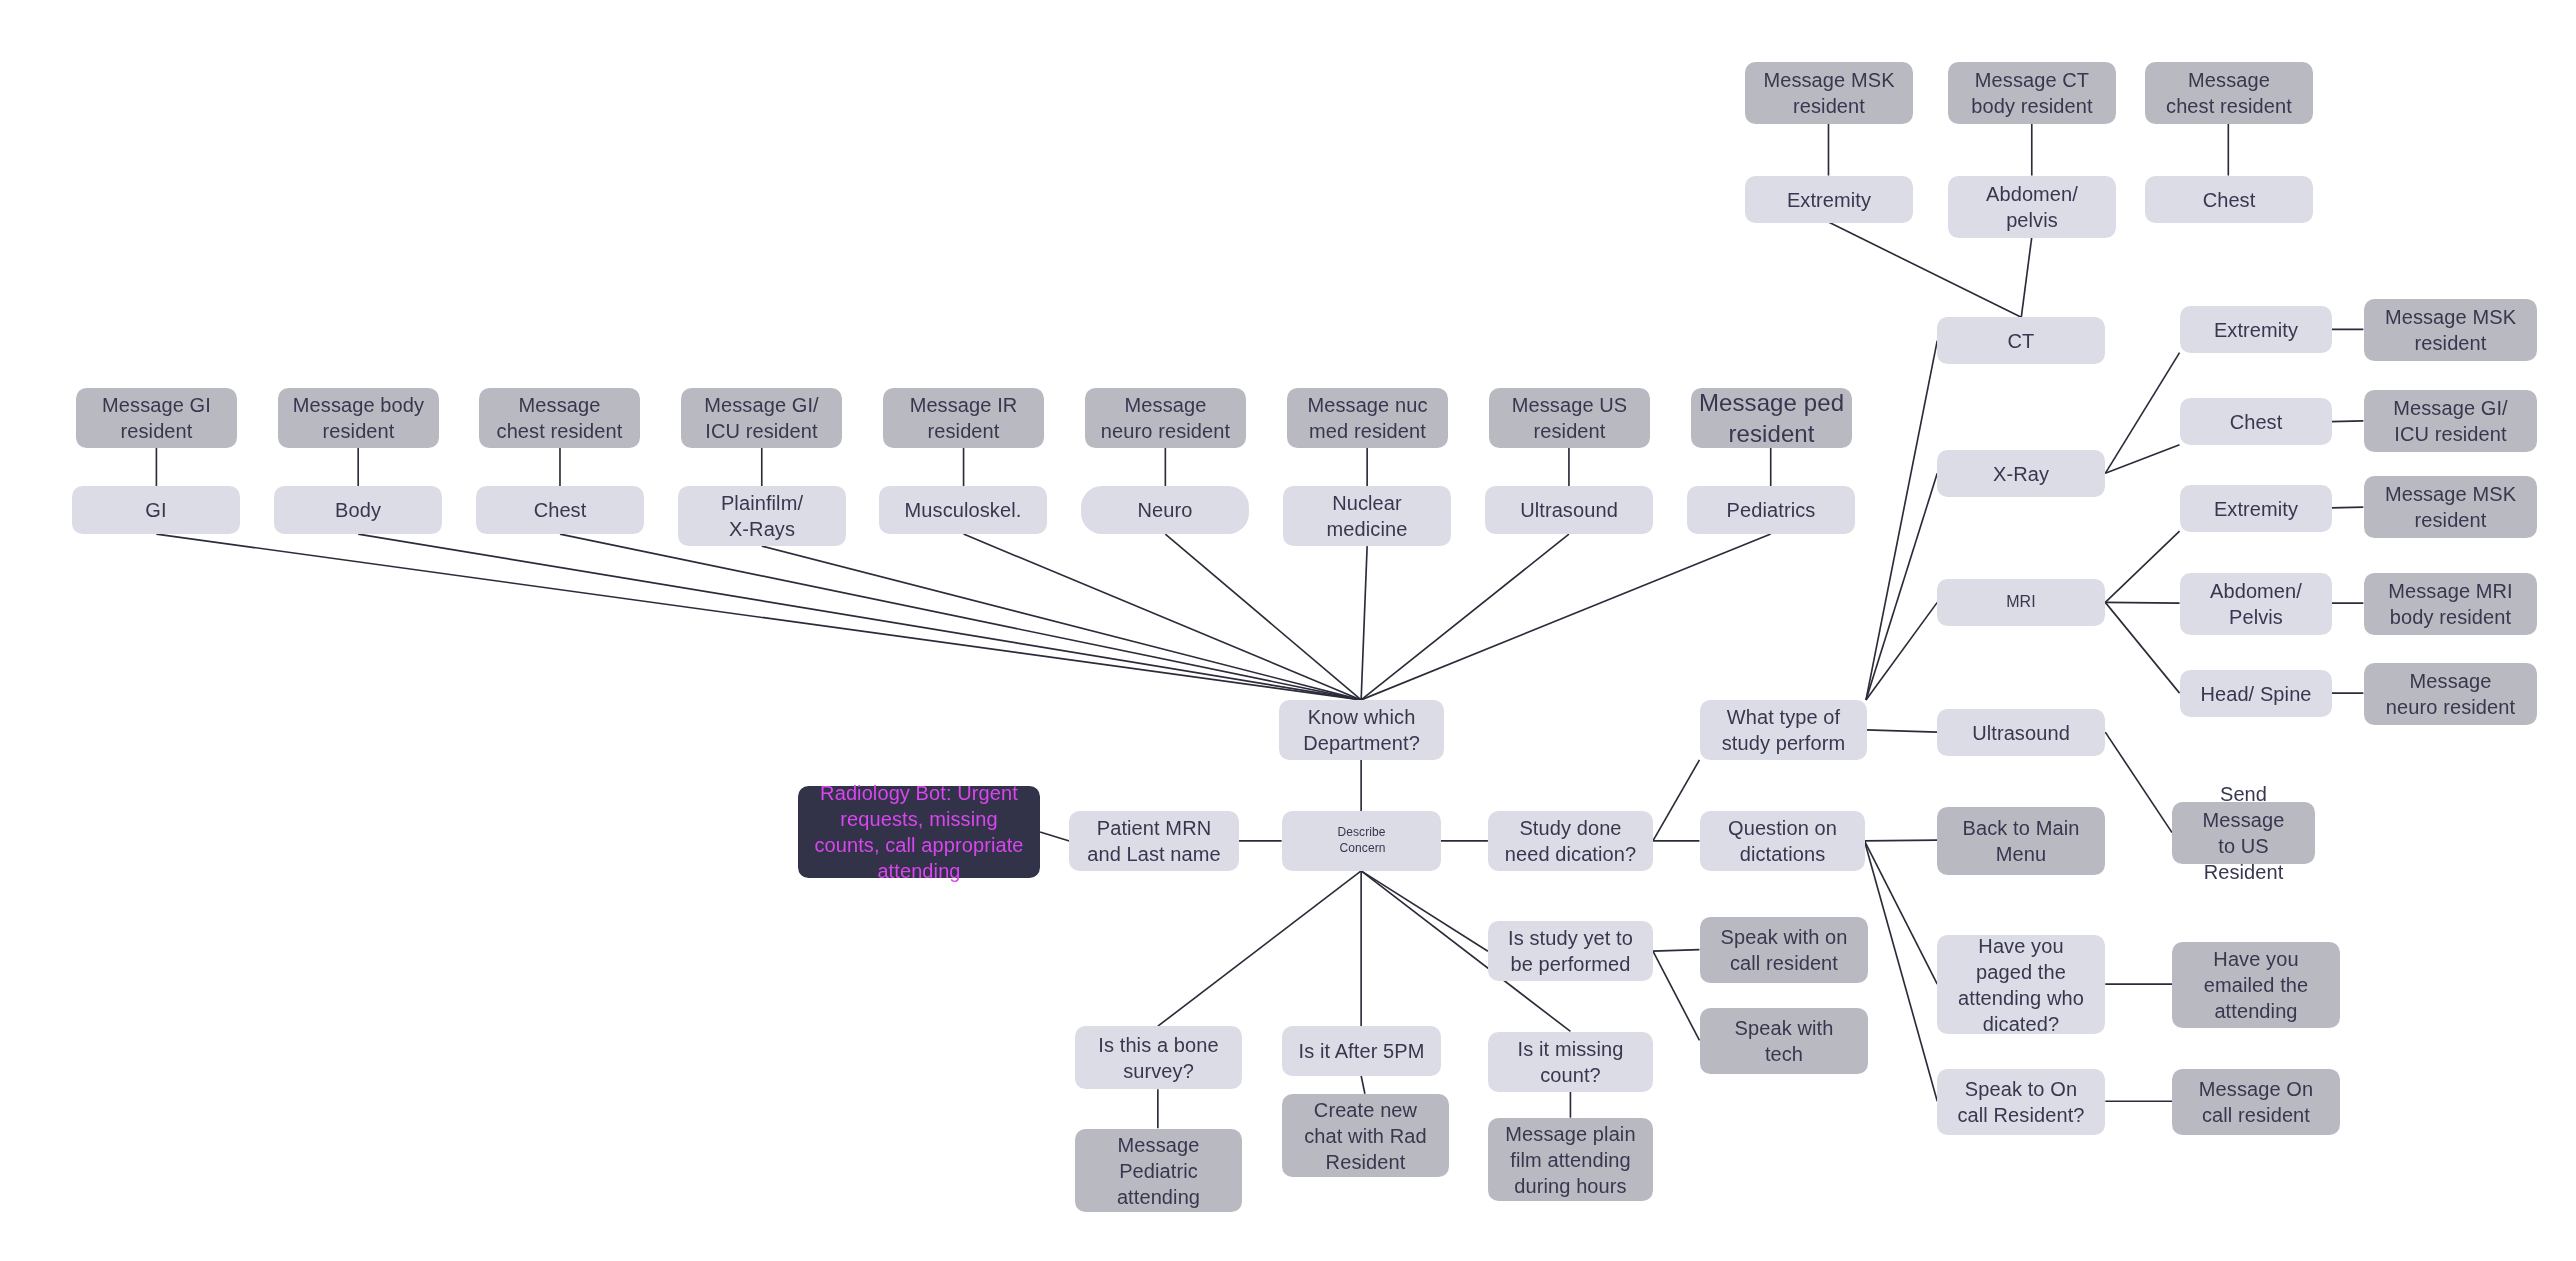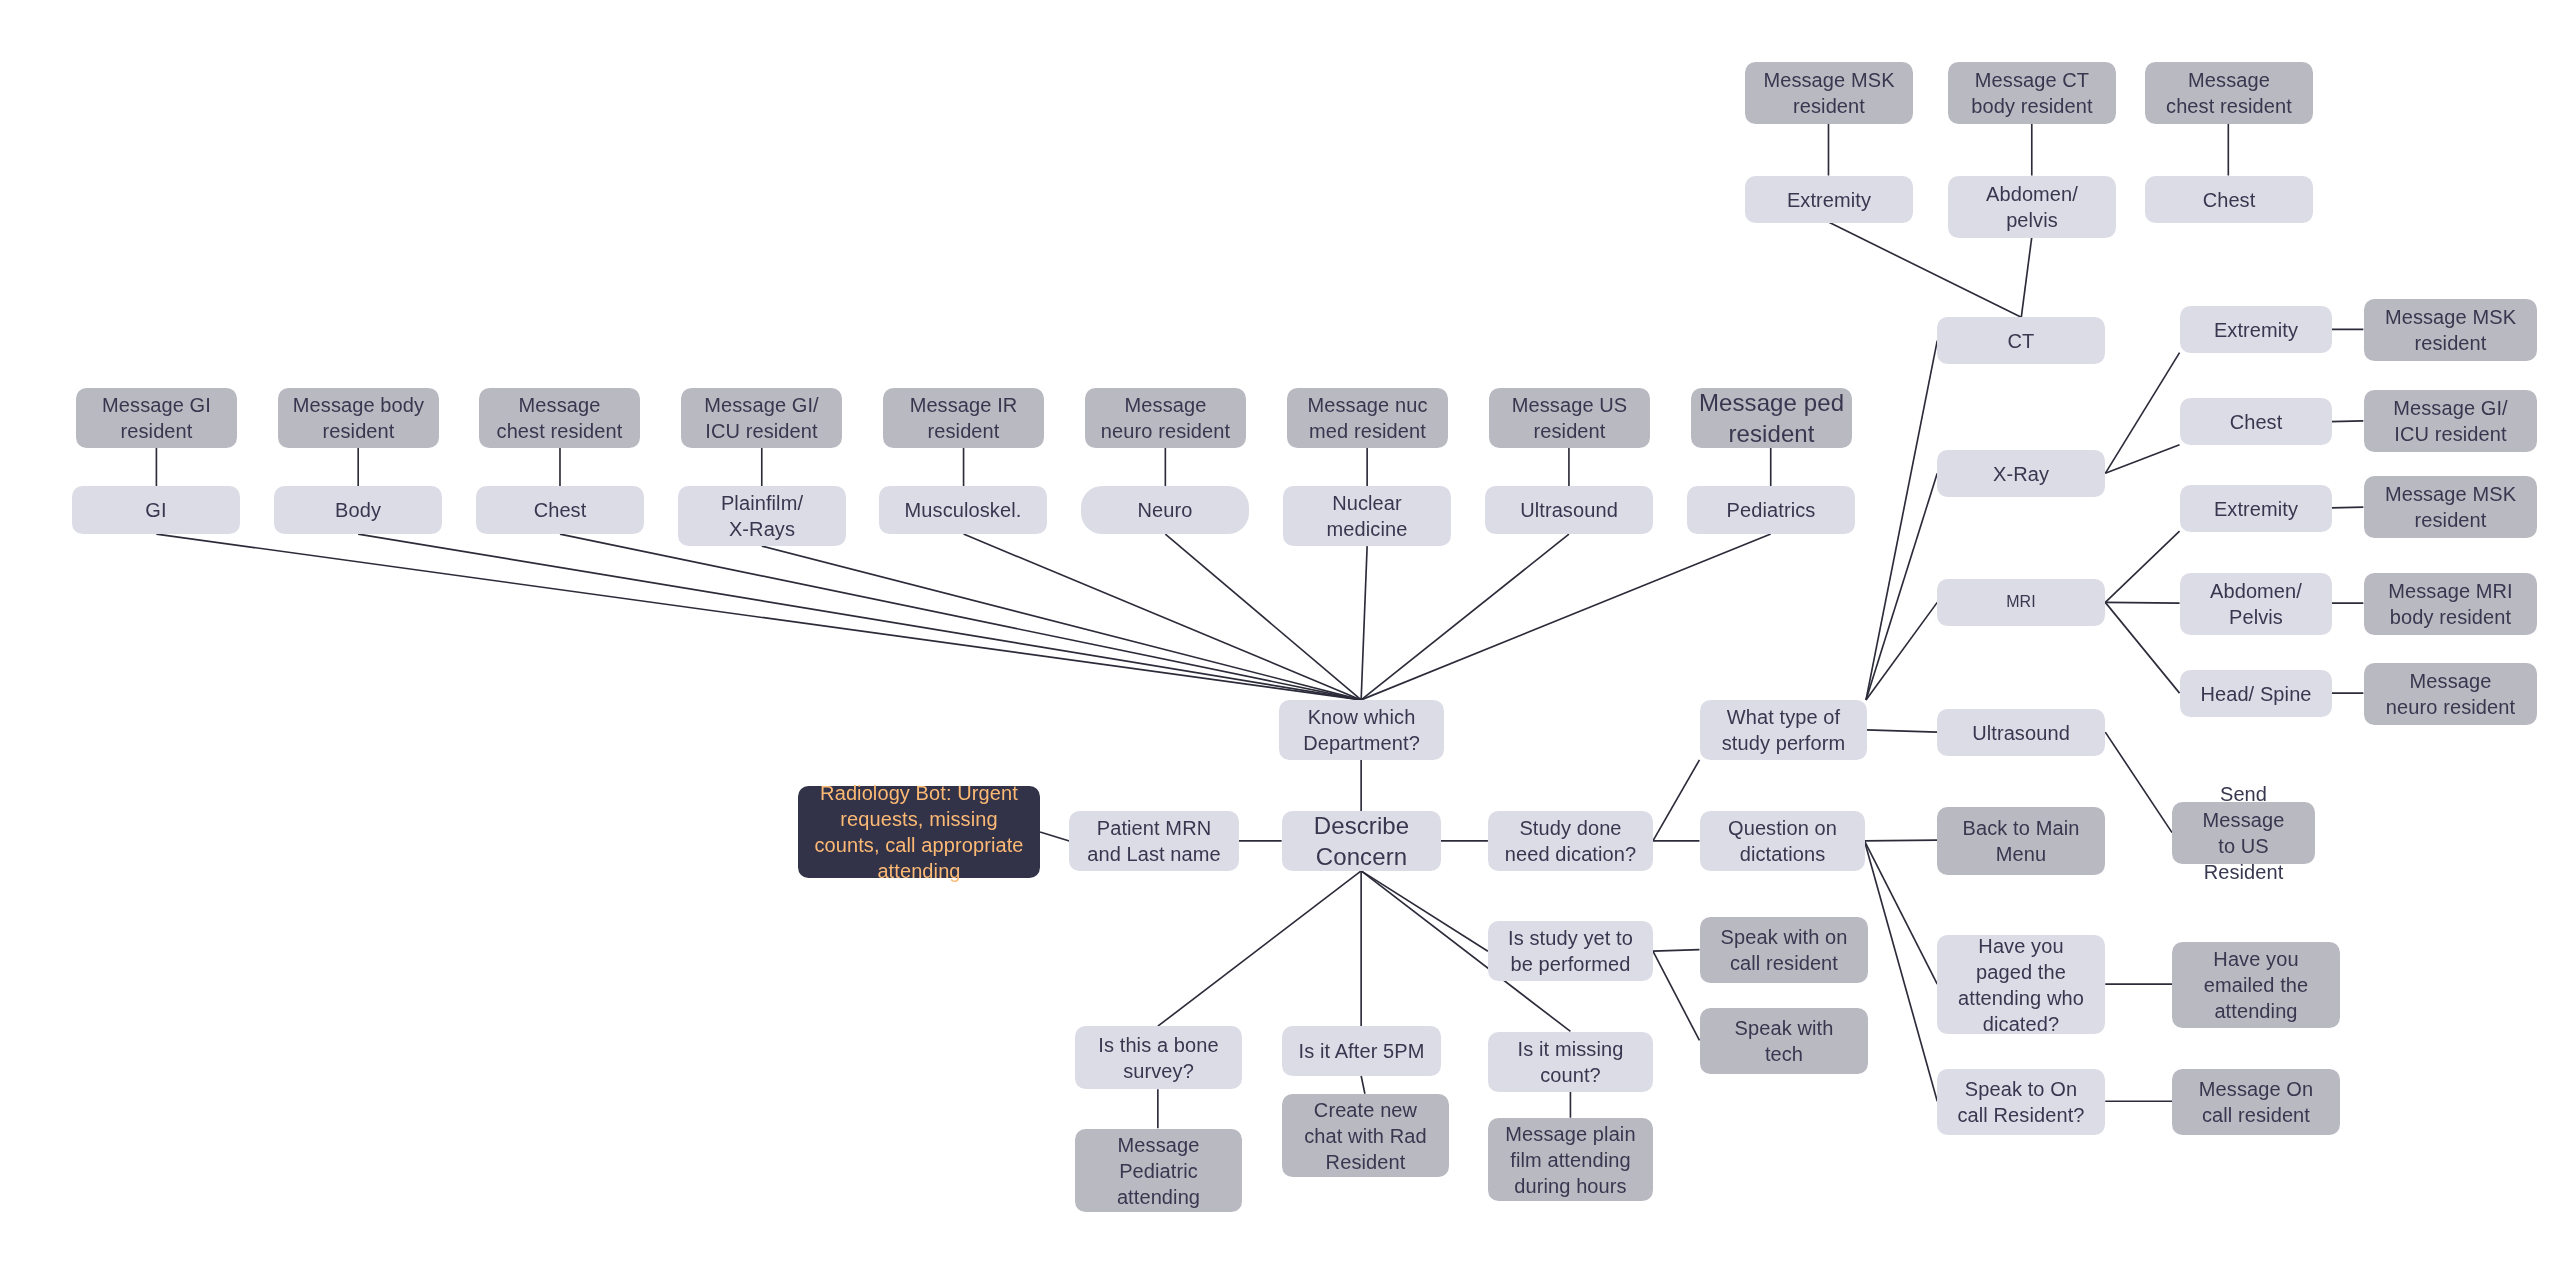--- a/index.html
+++ b/index.html
@@ -45,21 +45,21 @@
   .node.kind-question {
     background: #dcdce6;
     color: #373750;
   }
   .node.kind-action {
     background: #b9b9c1;
     color: #373750;
   }
   .node.kind-root {
     background: #323249;
-    color: #fdba74;
+    color: #d946ef;
   }
 </style>
 </head>
 <body>
 
 <div id="canvas">
   <svg id="edge-layer" width="2576" height="1261" viewBox="0 0 3433 1681" xmlns="http://www.w3.org/2000/svg">
       <line x1="1386" y1="1109" x2="1425" y2="1121" stroke="#2b2b3a" stroke-width="2.2"></line>
       <line x1="1651" y1="1121" x2="1708" y2="1121" stroke="#2b2b3a" stroke-width="2.2"></line>
       <line x1="1814" y1="1081" x2="1814" y2="1013" stroke="#2b2b3a" stroke-width="2.2"></line>
@@ -116,21 +116,21 @@
       <line x1="2093" y1="1455" x2="2093" y2="1490" stroke="#2b2b3a" stroke-width="2.2"></line>
       <line x1="1814" y1="1161" x2="1543" y2="1368" stroke="#2b2b3a" stroke-width="2.2"></line>
       <line x1="1543" y1="1452" x2="1543" y2="1504" stroke="#2b2b3a" stroke-width="2.2"></line>
       <line x1="1814" y1="1161" x2="1814" y2="1368" stroke="#2b2b3a" stroke-width="2.2"></line>
       <line x1="1814" y1="1434" x2="1819" y2="1458" stroke="#2b2b3a" stroke-width="2.2"></line>
     </svg>
   <div id="node-layer">
       <div class="node kind-root" style="left: 798px; top: 786px; width: 242px; height: 92px; font-size: 20px;">Radiology Bot: Urgent requests, missing counts, call appropriate attending</div>
       <div class="node kind-question" style="left: 1069px; top: 811px; width: 170px; height: 60px; font-size: 20px;">Patient MRN
 and Last name</div>
-      <div class="node kind-question" style="left: 1282px; top: 811px; width: 159px; height: 60px; font-size: 24px;">Describe
+      <div class="node kind-question" style="left: 1282px; top: 811px; width: 159px; height: 60px; font-size: 12px; text-align: right;">Describe
 Concern</div>
       <div class="node kind-question" style="left: 1279px; top: 700px; width: 165px; height: 60px; font-size: 20px;">Know which
 Department?</div>
       <div class="node kind-action" style="left: 76px; top: 388px; width: 161px; height: 60px; font-size: 20px;">Message GI
 resident</div>
       <div class="node kind-question" style="left: 72px; top: 486px; width: 168px; height: 48px; font-size: 20px;">GI</div>
       <div class="node kind-action" style="left: 278px; top: 388px; width: 161px; height: 60px; font-size: 20px;">Message body
 resident</div>
       <div class="node kind-question" style="left: 274px; top: 486px; width: 168px; height: 48px; font-size: 20px;">Body</div>
       <div class="node kind-action" style="left: 479px; top: 388px; width: 161px; height: 60px; font-size: 20px;">Message

